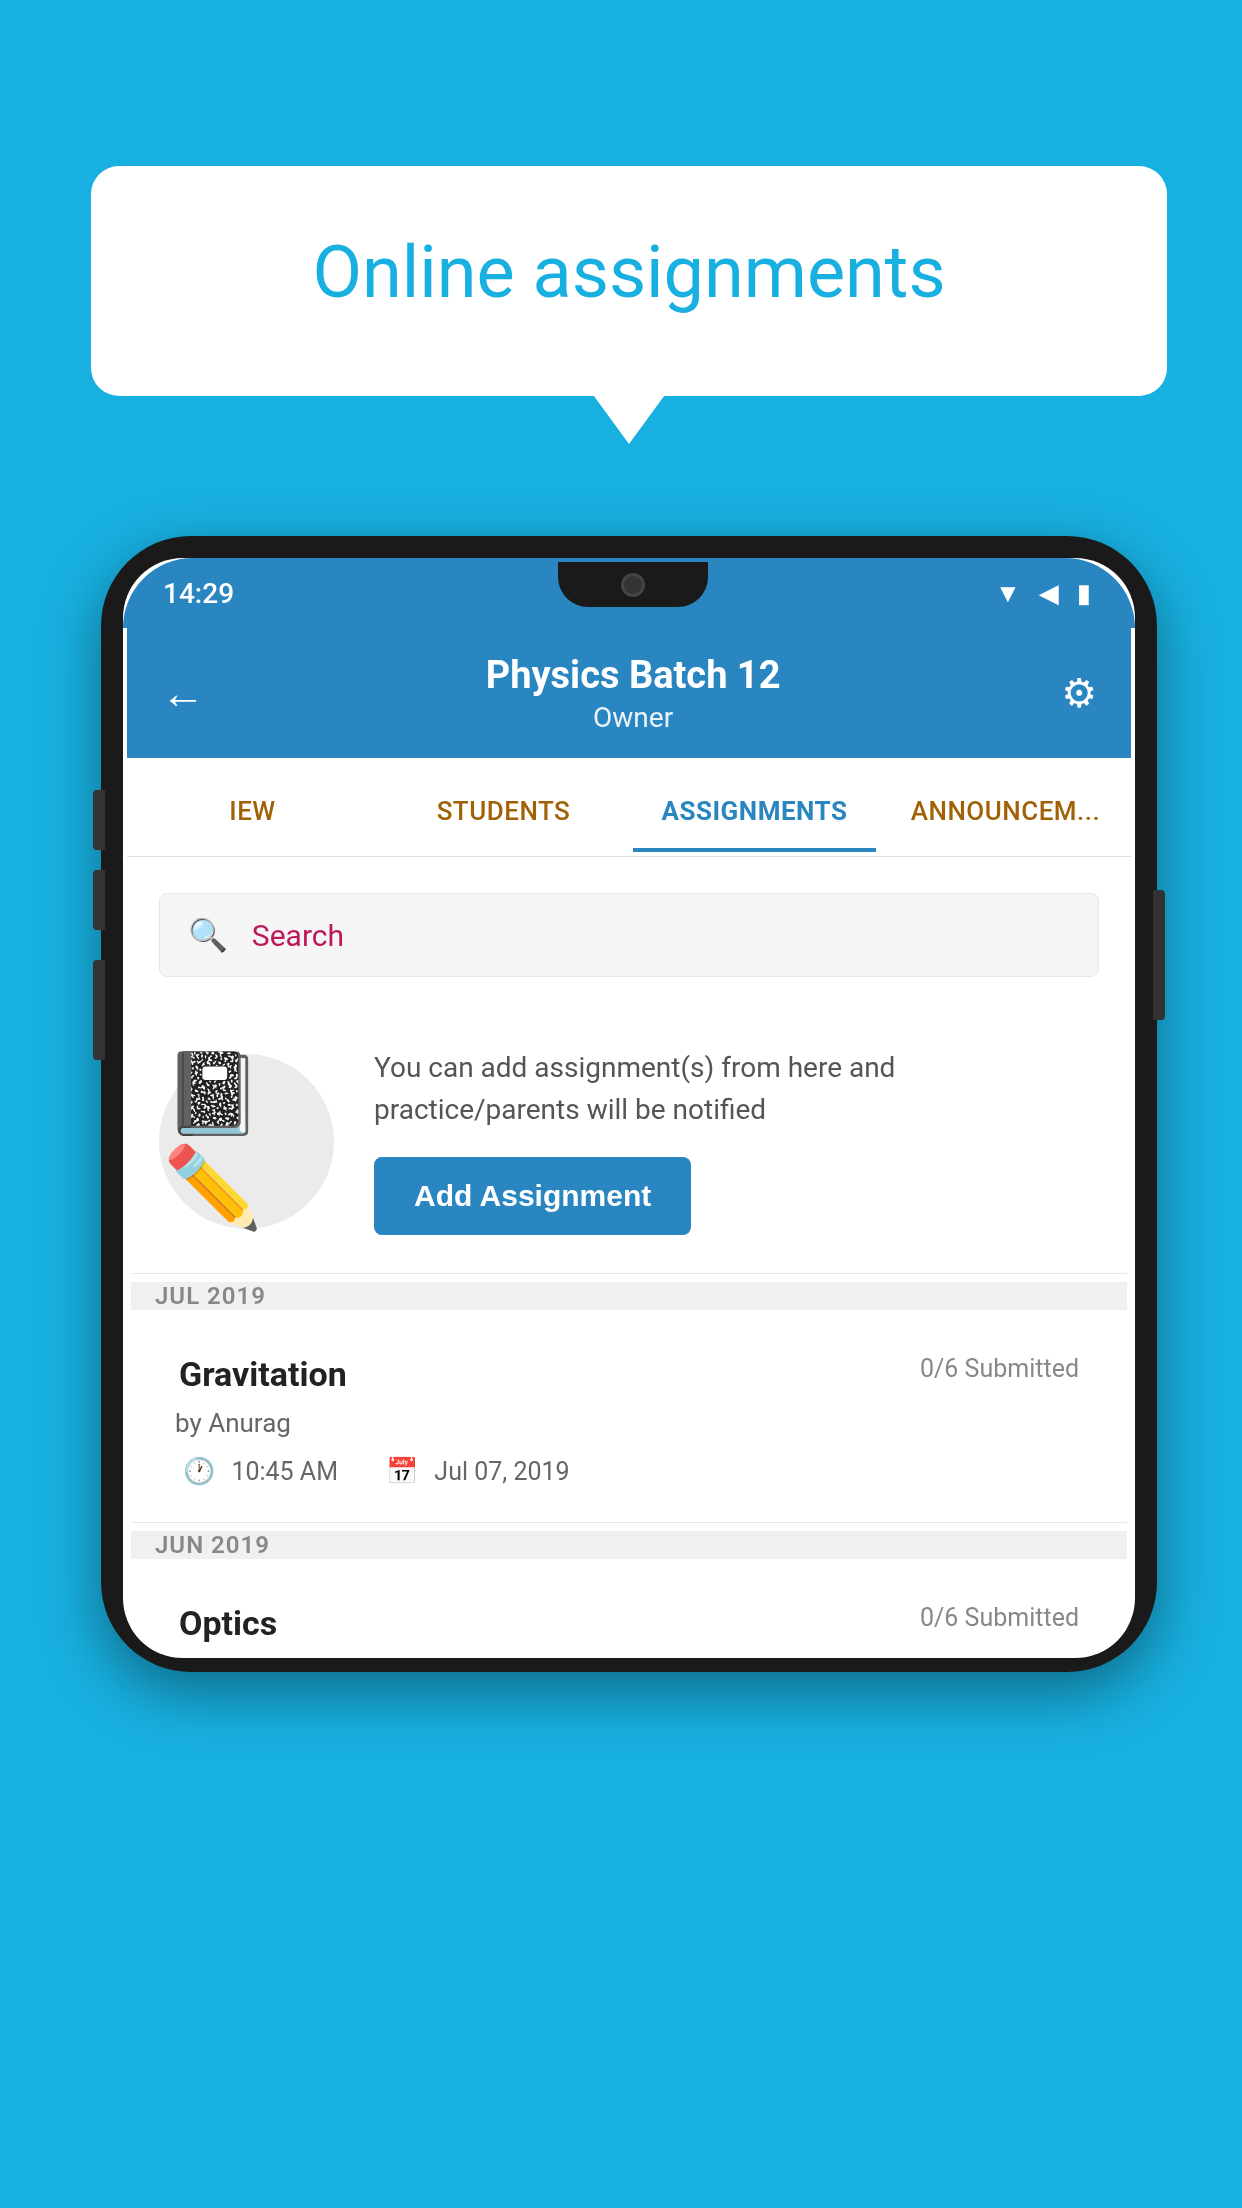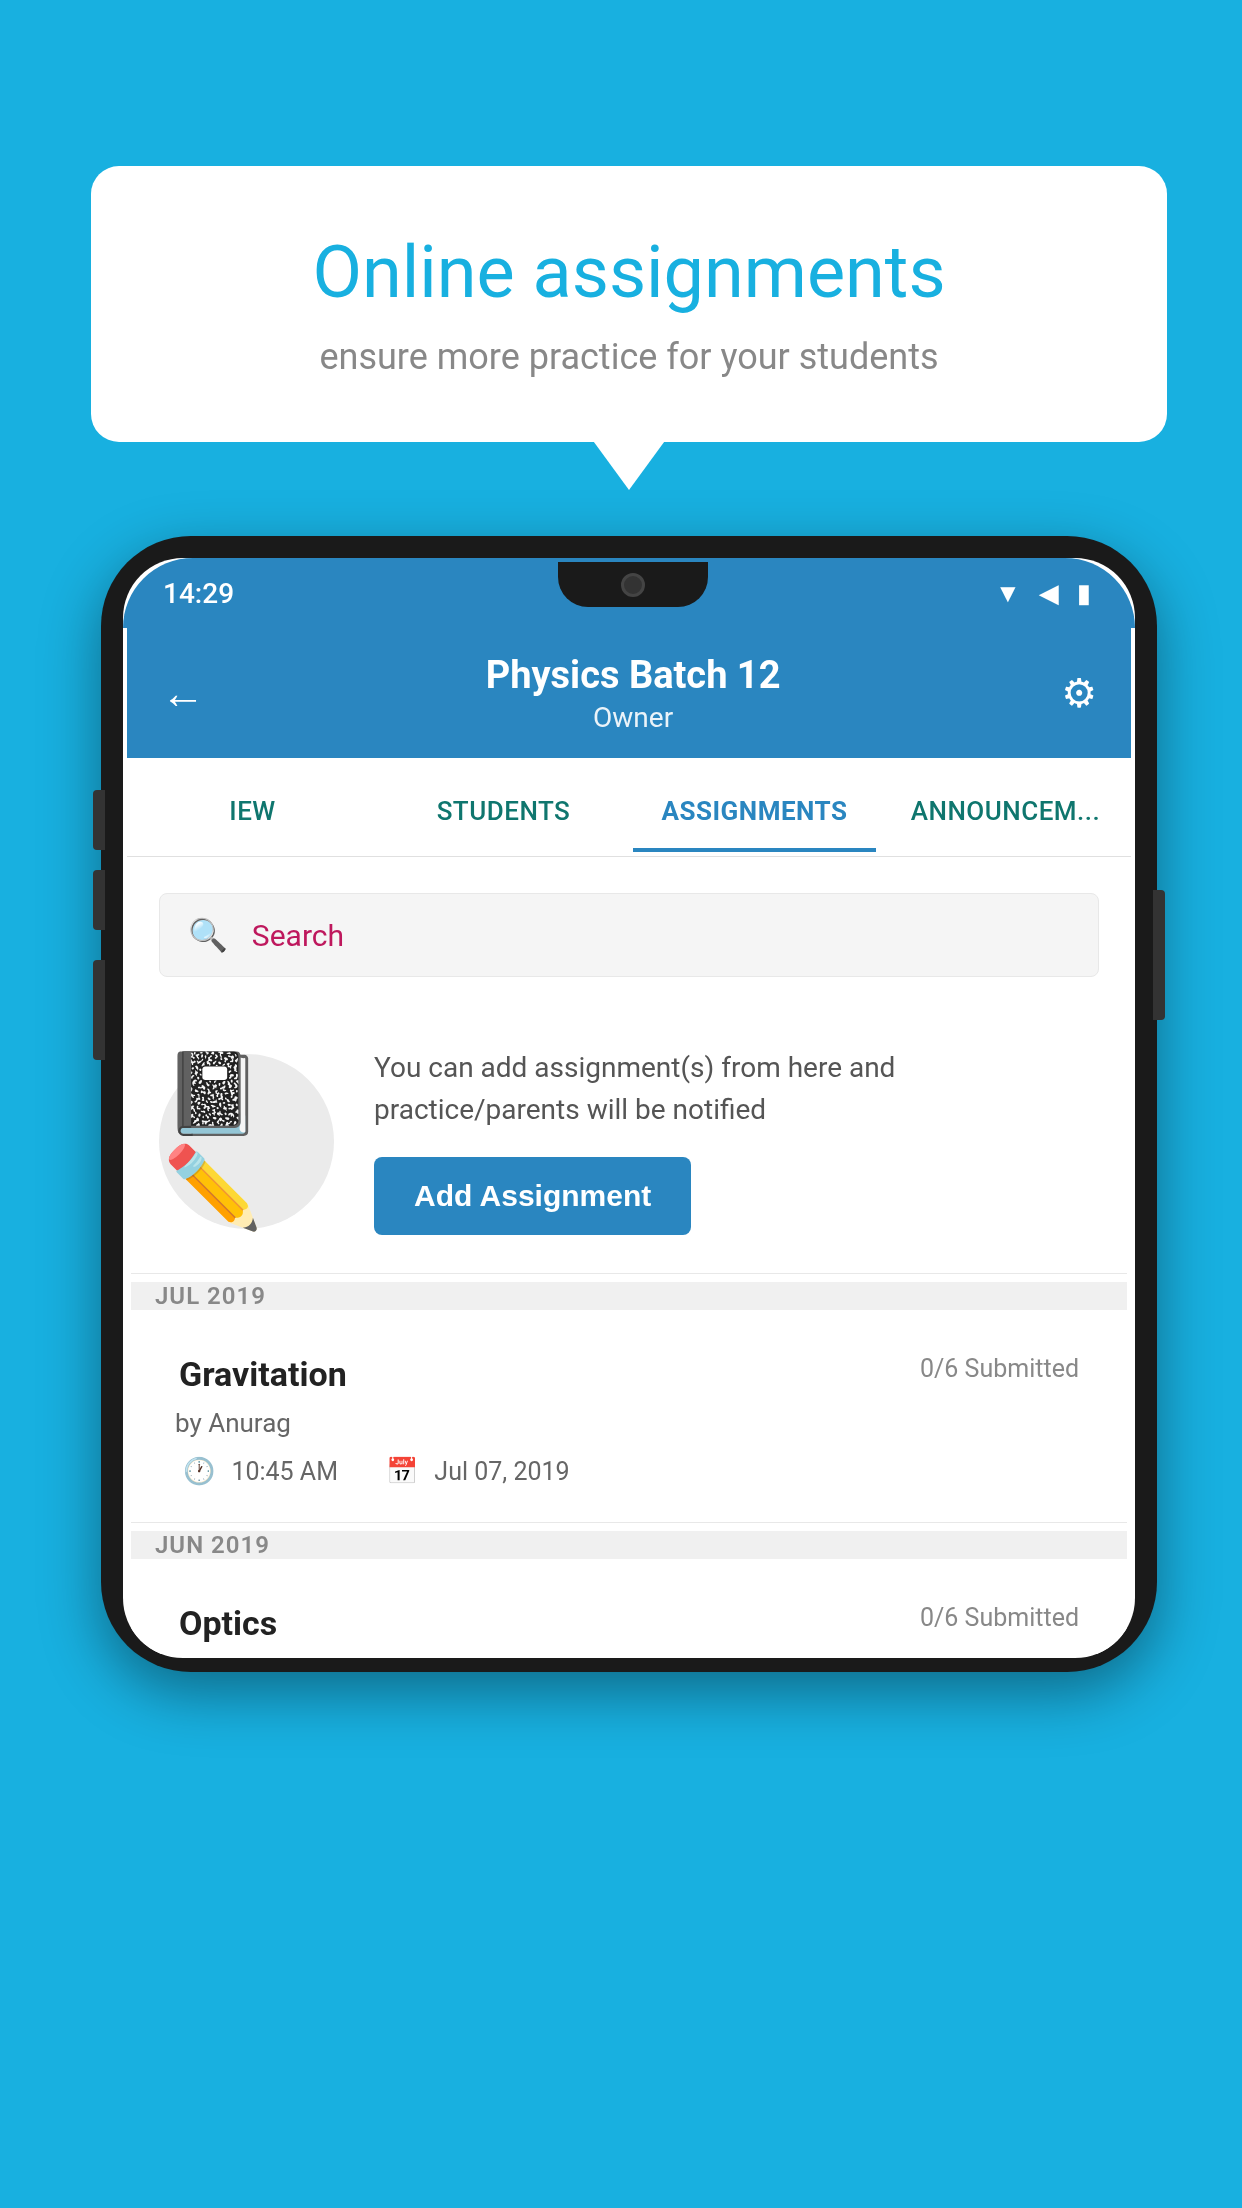--- a/index.html
+++ b/index.html
@@ -187,21 +187,21 @@
       border-bottom: 1px solid #e0e0e0;
       flex-shrink: 0;
       overflow: hidden;
     }
 
     .tab-item {
       flex: 1;
       text-align: center;
       padding: 26px 10px;
       font-size: 26px;
-      color: #0f766e;
+      color: #a16207;
       font-weight: 500;
       letter-spacing: 0.5px;
       cursor: pointer;
       position: relative;
       white-space: nowrap;
     }
 
     .tab-item.active {
       color: #2a86c0;
       font-weight: 700;
@@ -400,21 +400,20 @@
       display: flex;
       flex-direction: column;
     }
   </style>
 </head>
 <body>
 
 <div class="speech-bubble-container">
   <div class="speech-bubble">
     <div class="speech-bubble-title">Online assignments</div>
-    <div class="speech-bubble-subtitle">ensure more practice for your students</div>
   </div>
 </div>
 
 <div class="phone-container">
   <div class="phone-outer">
 
     <div class="phone-side-left"></div>
     <div class="phone-side-left2"></div>
     <div class="phone-side-left3"></div>
     <div class="phone-side-right"></div>

